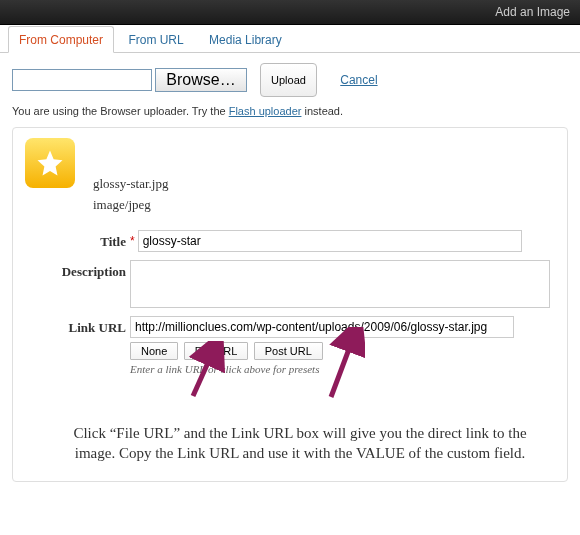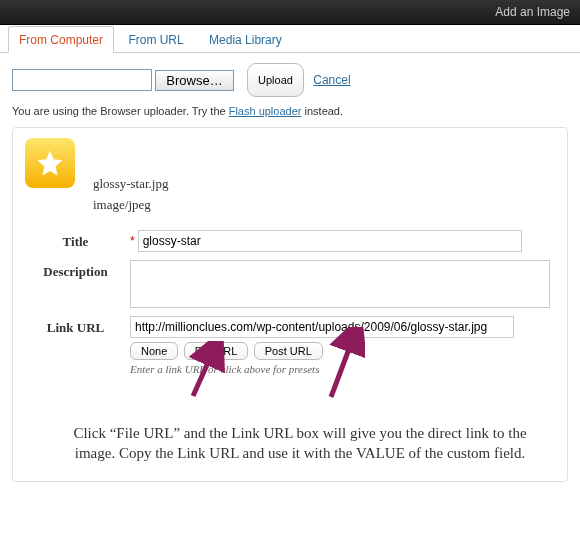--- a/index.html
+++ b/index.html
@@ -6,37 +6,37 @@
   body { font-family: "Lucida Grande", Verdana, Arial, sans-serif; font-size: 12px; color: #333; background: #fff; width: 580px; }
   .header-bar { background: linear-gradient(to bottom, #333, #1a1a1a); color: #ccc; padding: 5px 10px; font-size: 12px; border-bottom: 1px solid #000; text-align: right; }
   .tabs { border-bottom: 1px solid #ccc; margin: 0; padding: 0 0 0 8px; }
   .tabs li { display: inline-block; list-style: none; text-decoration: underline; }
   .tabs a { display: inline-block; padding: 6px 10px 5px; font-size: 12px; text-decoration: none; color: #2e6e9e; border: 1px solid transparent; border-bottom: none; position: relative; top: 1px; }
   .tabs li.active a { color: #d54e21; border: 1px solid #ccc; border-bottom: 1px solid #fff; background: #fff; border-radius: 3px 3px 0 0; }
   .content { padding: 10px 12px; }
   h2 { font-family: Georgia, "Times New Roman", serif; font-weight: normal; font-size: 22px; color: #444; margin: 8px 0 14px; }
   .upload-row { margin-bottom: 8px; }
   .file-widget { display: inline-block; width: 140px; height: 22px; border: 1px solid #7a9ab5; background: #fff; vertical-align: middle; }
-  .browse-btn { display: inline-block; padding: 2px 10px; border: 1px solid #7a9ab5; background: linear-gradient(to bottom,#fefefe,#e4e4e4); font-size: 13px; vertical-align: middle; cursor: pointer; }
-  .upload-btn { display: inline-block; padding: 10px 10px; margin-left: 10px; border: 1px solid #bbb; border-radius: 9px; background: linear-gradient(to bottom,#fff,#eee); font-size: 11px; cursor: pointer; vertical-align: middle; }
+  .browse-btn { display: inline-block; padding: 2px 10px; border: 1px solid #7a9ab5; background: linear-gradient(to bottom,#fefefe,#e4e4e4); font-size: 16px; vertical-align: middle; cursor: pointer; }
+  .upload-btn { display: inline-block; padding: 10px 10px; margin-left: 10px; border: 1px solid #bbb; border-radius: 4px; background: linear-gradient(to bottom,#fff,#eee); font-size: 11px; cursor: pointer; vertical-align: middle; }
   .link { color: #2e6e9e; text-decoration: underline; cursor: pointer; }
-  .cancel-link { margin-left: 6px; vertical-align: middle; }
+  .cancel-link { margin-left: 20px; vertical-align: middle; }
   .helper { font-size: 11px; color: #333; margin: 6px 0 10px; }
   .media-item { border: 1px solid #dfdfdf; border-radius: 4px; padding: 10px 12px 14px; background: #fff; }
   .media-head { display: flex; }
   .thumb { width: 50px; height: 50px; border-radius: 8px; background: linear-gradient(to bottom,#ffe56b,#f6b100); display: flex; align-items: center; justify-content: center; margin-right: 18px; flex: 0 0 50px; }
   .meta-lines { font-family: Georgia, serif; font-size: 13px; color: #333; line-height: 1.6; margin-top: 36px; }
   table.form { width: 100%; margin-top: 10px; border-collapse: collapse; }
-  table.form th { text-align: center; font-family: Georgia, serif; font-weight: bold; font-size: 13px; color: #333; width: 105px; vertical-align: top; padding: 8px 4px 6px 0; }
+  table.form th { text-align: right; font-family: Georgia, serif; font-weight: bold; font-size: 13px; color: #333; width: 105px; vertical-align: top; padding: 8px 4px 6px 0; }
   table.form td { padding: 4px 0; vertical-align: top; }
   .req { color: #c00; margin-right: 3px; }
   input.text { width: 384px; padding: 3px 4px; font-size: 12px; border: 1px solid #ccc; background: #fff; }
   .note { font-style: italic; font-family: Georgia, serif; font-size: 11px; color: #666; margin-top: 3px; }
   .desc-box { width: 420px; height: 48px; border: 1px solid #ccc; }
-  .pill { display: inline-block; padding: 2px 10px; border: 1px solid #bbb; border-radius: 6px; background: linear-gradient(to bottom,#fff,#f3f3f3); font-size: 11px; cursor: pointer; margin-right: 2px; }
+  .pill { display: inline-block; padding: 2px 10px; border: 1px solid #bbb; border-radius: 1px; background: linear-gradient(to bottom,#fff,#f3f3f3); font-size: 11px; cursor: pointer; margin-right: 2px; }
   .link-url-row td { position: relative; }
   .annotation { font-family: Georgia, "Times New Roman", serif; font-size: 15px; color: #333; text-align: center; line-height: 1.35; margin: 0 20px 4px 40px; }
   .arrow { position: absolute; }
   .arrows-wrap { position: relative; height: 44px; }
 </style>
 </head>
 <body>
 
 <div class="header-bar">
   <span>Add an Image</span>

